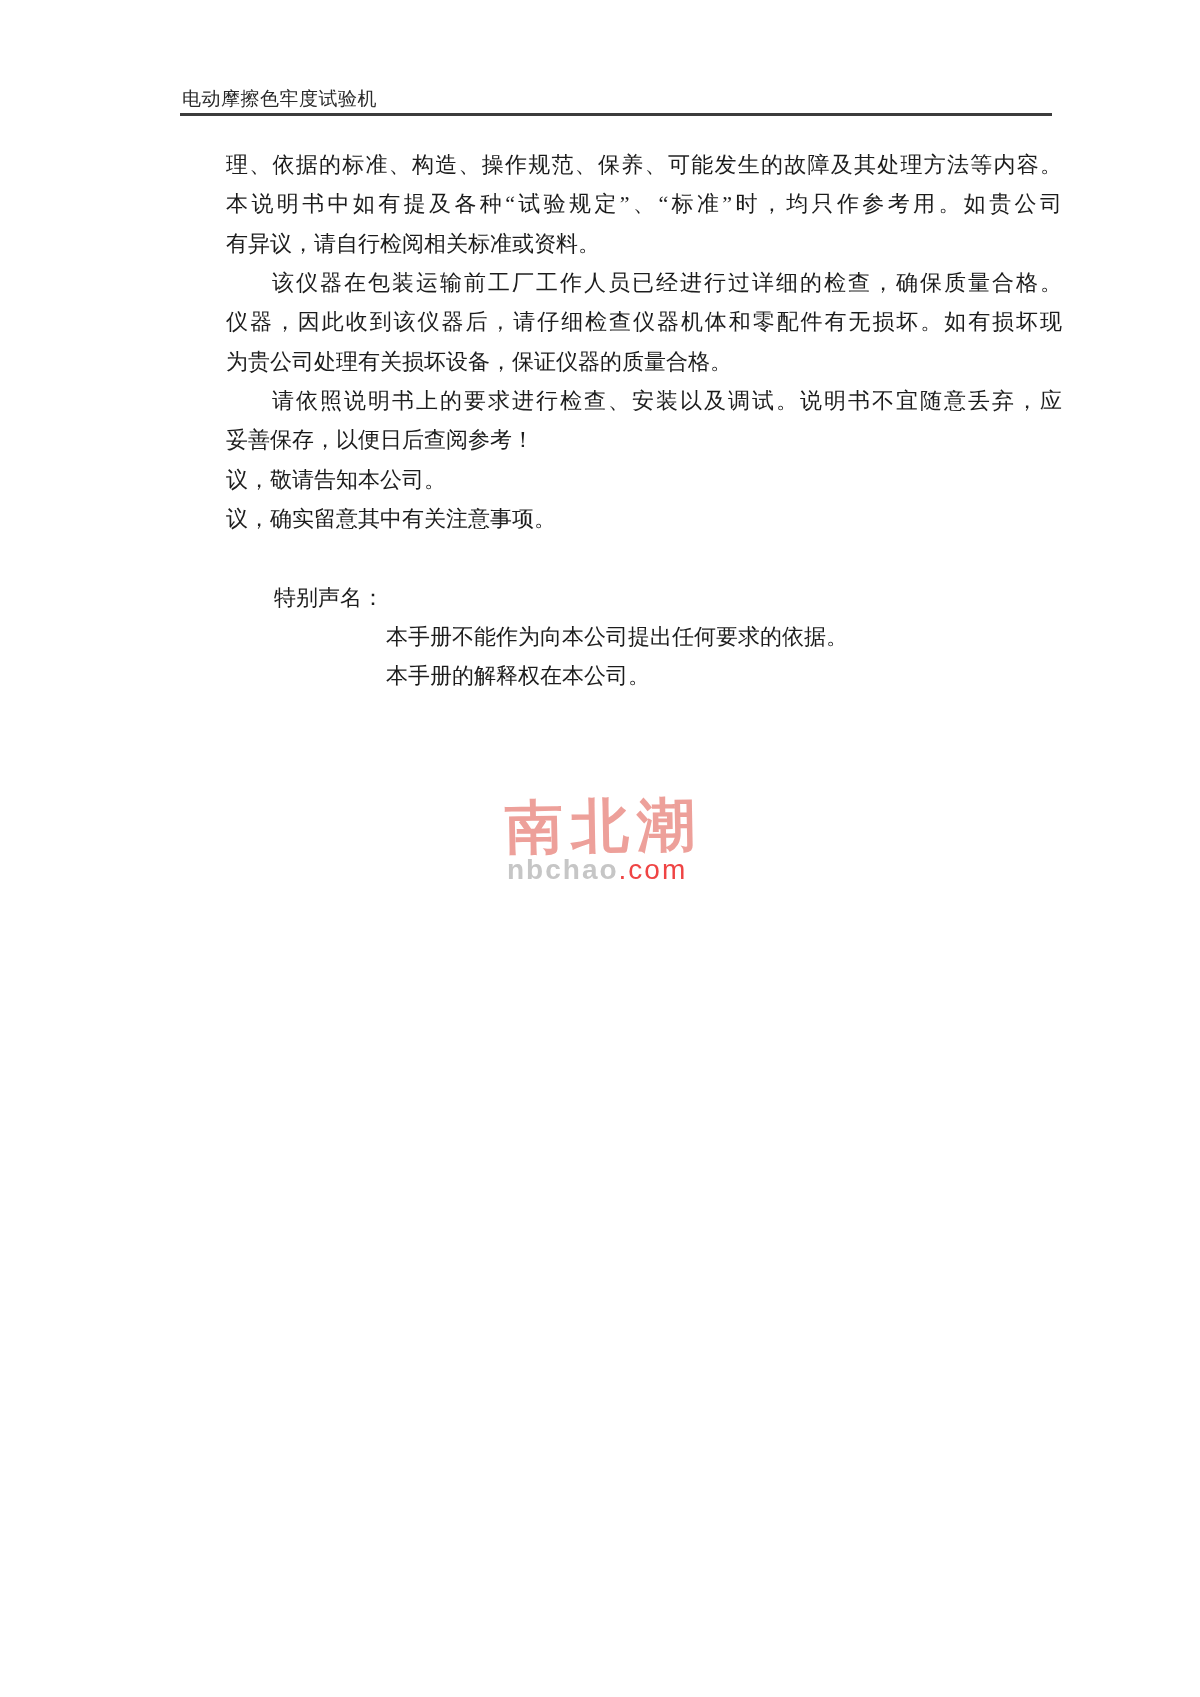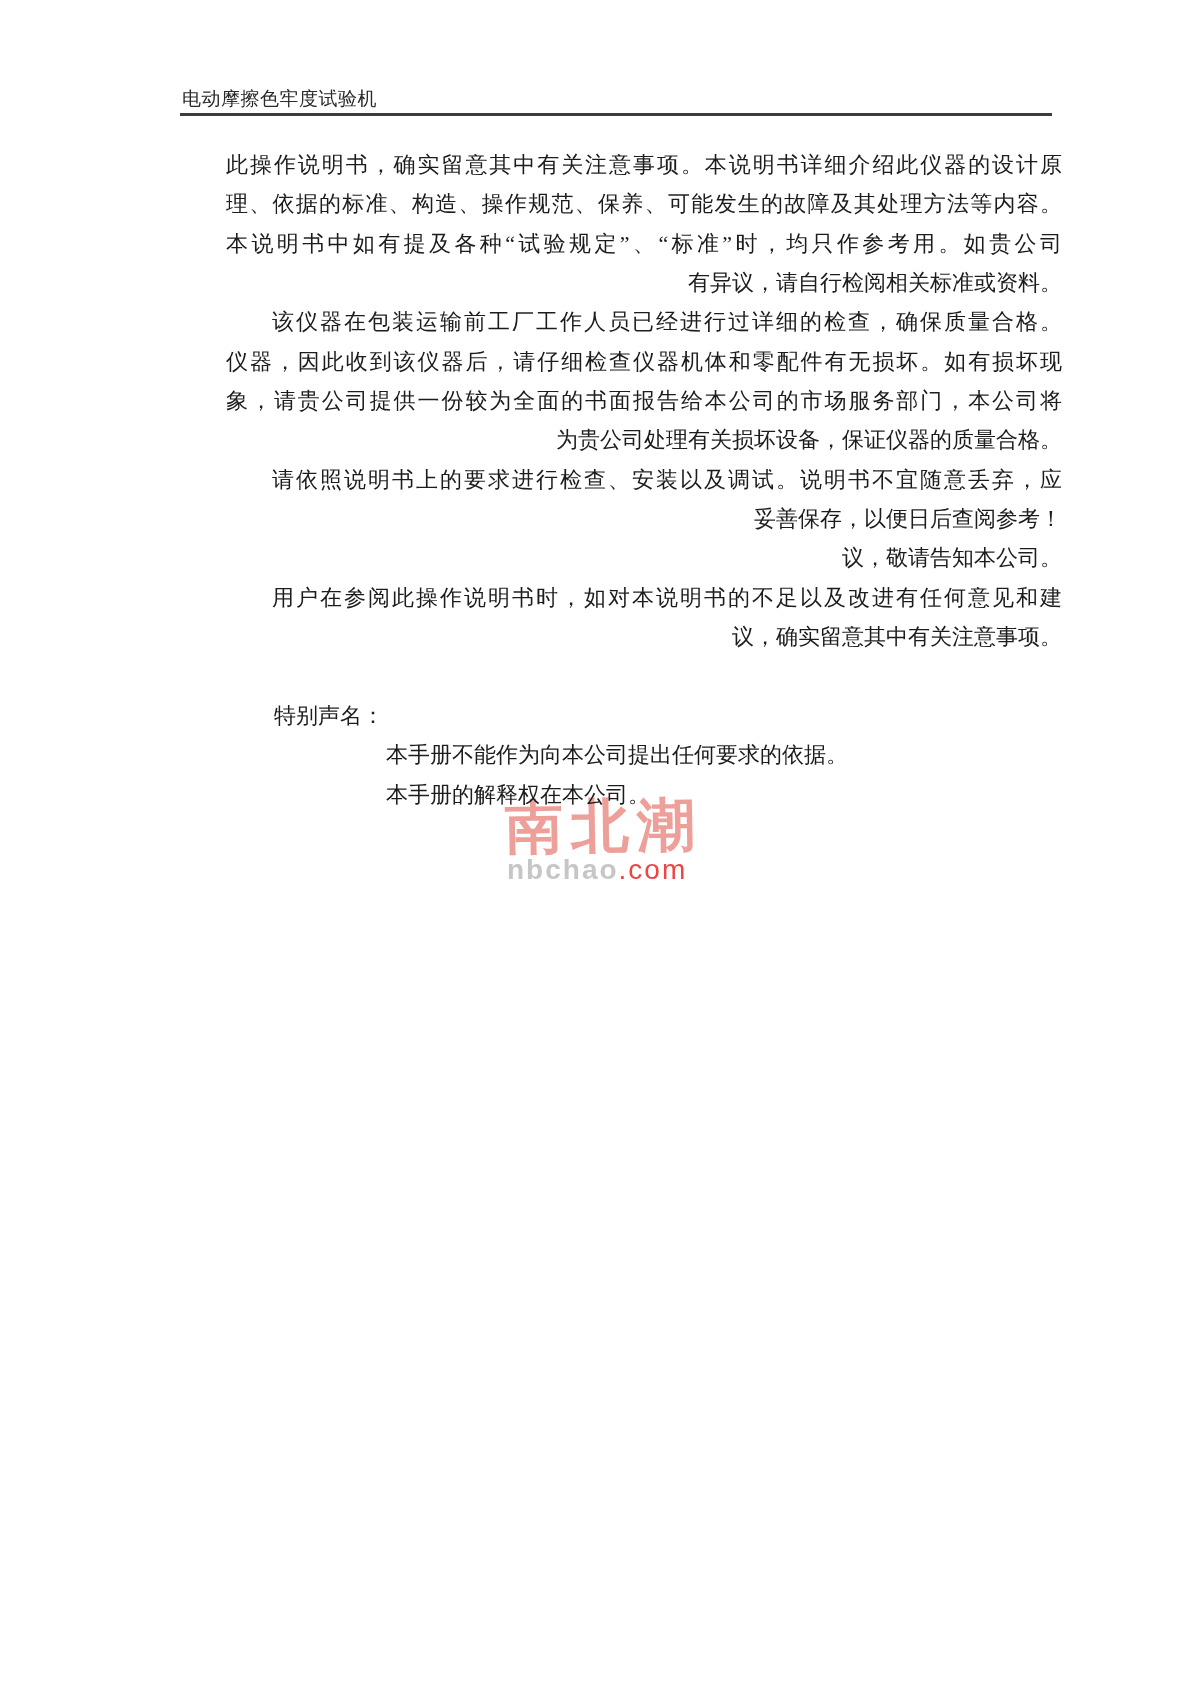--- a/index.html
+++ b/index.html
@@ -47,21 +47,21 @@
     height: 39.35px;
     white-space: nowrap;
     overflow: visible;
   }
   .text-line.justify {
     white-space: normal;
     text-align: justify;
     text-align-last: justify;
     overflow: hidden;
   }
-  .ind-none   { padding-left: 0; text-align: right; }
+  .ind-none   { padding-left: 0; }
   .ind-para   { padding-left: 46px; }
   .ind-label  { padding-left: 48px; }
   .ind-deep   { padding-left: 160px; }
   .watermark {
     position: absolute;
     left: 505px;
     top: 788px;
     z-index: 0;
     pointer-events: none;
   }
@@ -105,32 +105,29 @@
   <div class="header-rule"></div>
 
   <div class="watermark">
     <div class="watermark-cn" style="color: rgb(233, 134, 126);">南北潮</div>
     <div class="watermark-site">
       <span class="site-bold" style="color: rgb(198, 198, 198);">nbchao</span><span style="color: #ef4444;">.com</span>
     </div>
   </div>
 
   <div class="body-text body-layer" id="body-text-container">
-      <div class="text-line ind-none justify">此操作说明书，确实留意其中有关注意事项。本说明书详细介绍此仪器的设计原</div>
       <div class="text-line ind-none justify">理、依据的标准、构造、操作规范、保养、可能发生的故障及其处理方法等内容。</div>
       <div class="text-line ind-none justify">本说明书中如有提及各种“试验规定”、“标准”时，均只作参考用。如贵公司</div>
       <div class="text-line ind-none">有异议，请自行检阅相关标准或资料。</div>
       <div class="text-line ind-para justify">该仪器在包装运输前工厂工作人员已经进行过详细的检查，确保质量合格。</div>
       <div class="text-line ind-none justify">仪器，因此收到该仪器后，请仔细检查仪器机体和零配件有无损坏。如有损坏现</div>
-      <div class="text-line ind-none justify">象，请贵公司提供一份较为全面的书面报告给本公司的市场服务部门，本公司将</div>
       <div class="text-line ind-none">为贵公司处理有关损坏设备，保证仪器的质量合格。</div>
       <div class="text-line ind-para justify">请依照说明书上的要求进行检查、安装以及调试。说明书不宜随意丢弃，应</div>
       <div class="text-line ind-none">妥善保存，以便日后查阅参考！</div>
       <div class="text-line ind-none">议，敬请告知本公司。</div>
-      <div class="text-line ind-para justify">用户在参阅此操作说明书时，如对本说明书的不足以及改进有任何意见和建</div>
       <div class="text-line ind-none">议，确实留意其中有关注意事项。</div>
       <div class="text-line ind-none"></div>
       <div class="text-line ind-label">特别声名：</div>
       <div class="text-line ind-deep">本手册不能作为向本公司提出任何要求的依据。</div>
       <div class="text-line ind-deep">本手册的解释权在本公司。</div>
     </div>
 
   <div class="page-number">2</div>
 
 </div>

